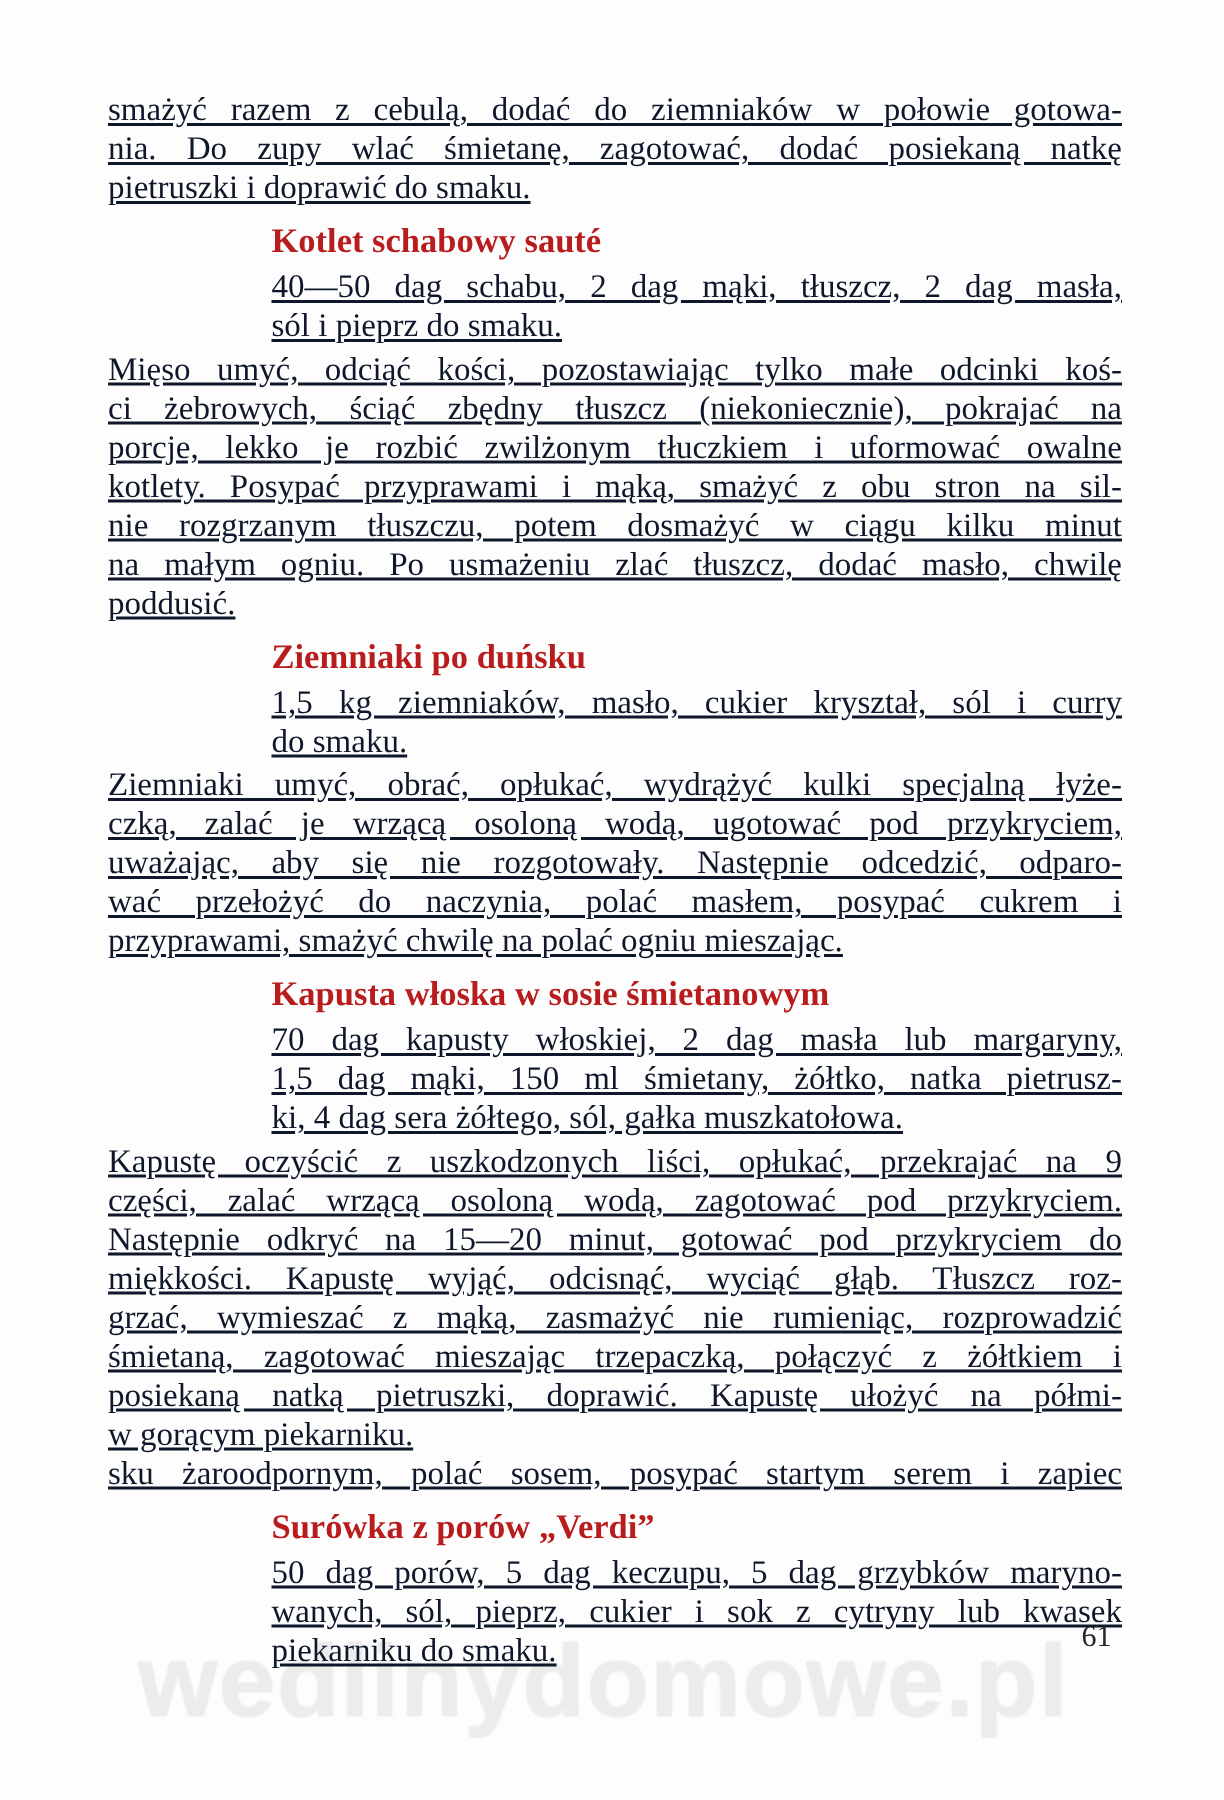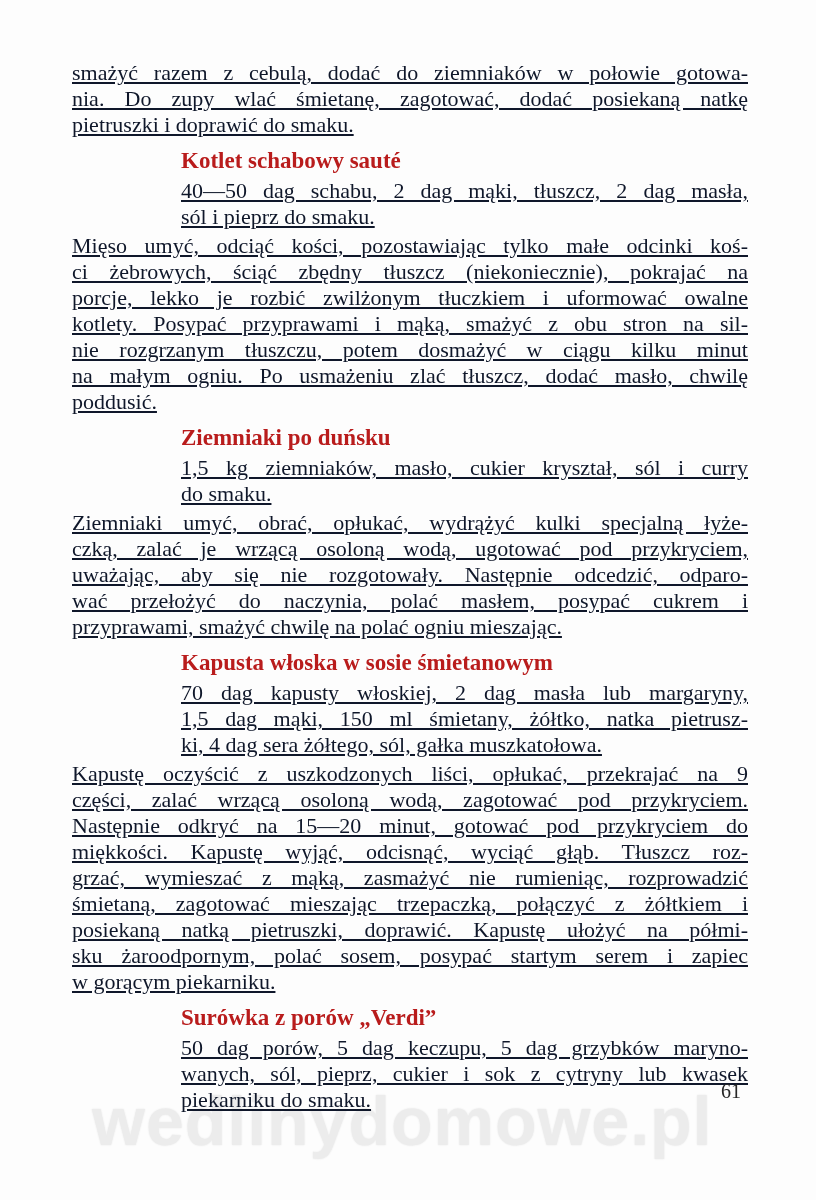--- a/index.html
+++ b/index.html
@@ -129,22 +129,22 @@
           <div class="tline last">ki, 4 dag sera żółtego, sól, gałka muszkatołowa.</div>
         </div>
       <div class="rbody">
           <div class="tline">Kapustę oczyścić z uszkodzonych liści, opłukać, przekrajać na 9</div>
           <div class="tline">części, zalać wrzącą osoloną wodą, zagotować pod przykryciem.</div>
           <div class="tline">Następnie odkryć na 15—20 minut, gotować pod przykryciem do</div>
           <div class="tline">miękkości. Kapustę wyjąć, odcisnąć, wyciąć głąb. Tłuszcz roz-</div>
           <div class="tline">grzać, wymieszać z mąką, zasmażyć nie rumieniąc, rozprowadzić</div>
           <div class="tline">śmietaną, zagotować mieszając trzepaczką, połączyć z żółtkiem i</div>
           <div class="tline">posiekaną natką pietruszki, doprawić. Kapustę ułożyć na półmi-</div>
+          <div class="tline last">w gorącym piekarniku.</div>
           <div class="tline">sku żaroodpornym, polać sosem, posypać startym serem i zapiec</div>
-          <div class="tline last">w gorącym piekarniku.</div>
         </div>
     </section>
 
     <section>
       <h2 class="recipe-title">Surówka z porów „Verdi”</h2>
       <div class="ingredients">
           <div class="tline">50 dag porów, 5 dag keczupu, 5 dag grzybków maryno-</div>
           <div class="tline">wanych, sól, pieprz, cukier i sok z cytryny lub kwasek</div>
           <div class="tline last">piekarniku do smaku.</div>
         </div>

